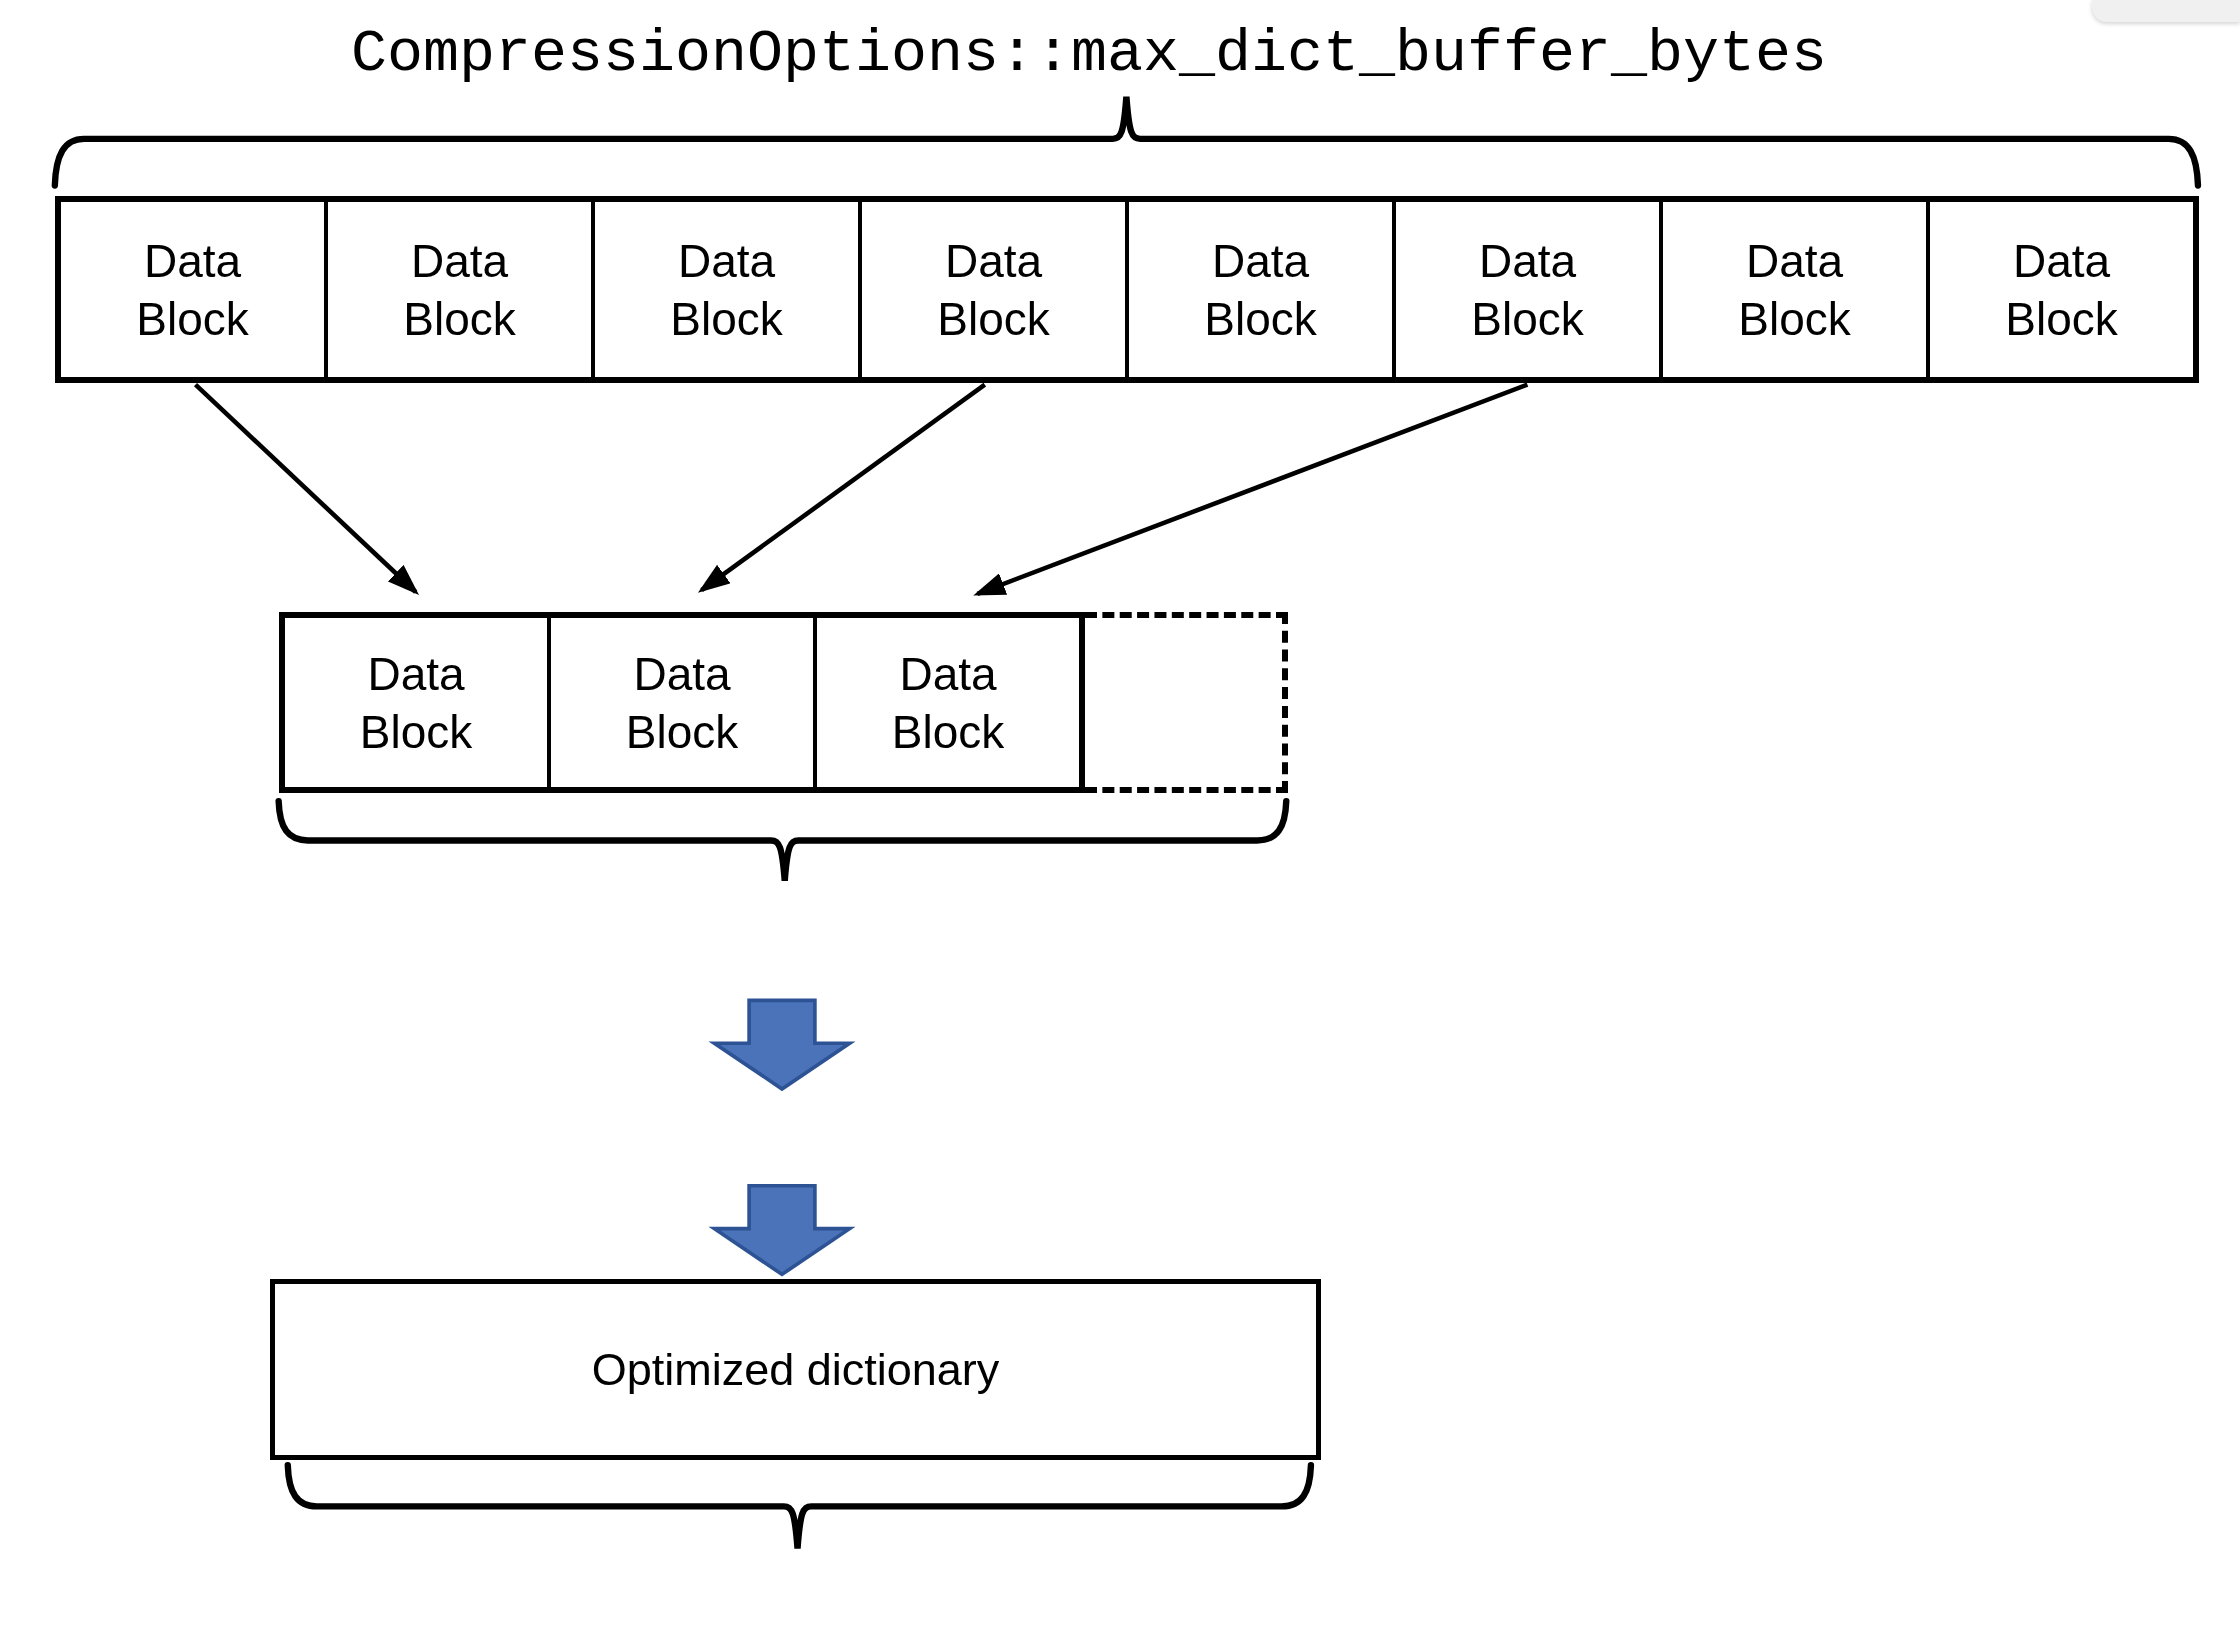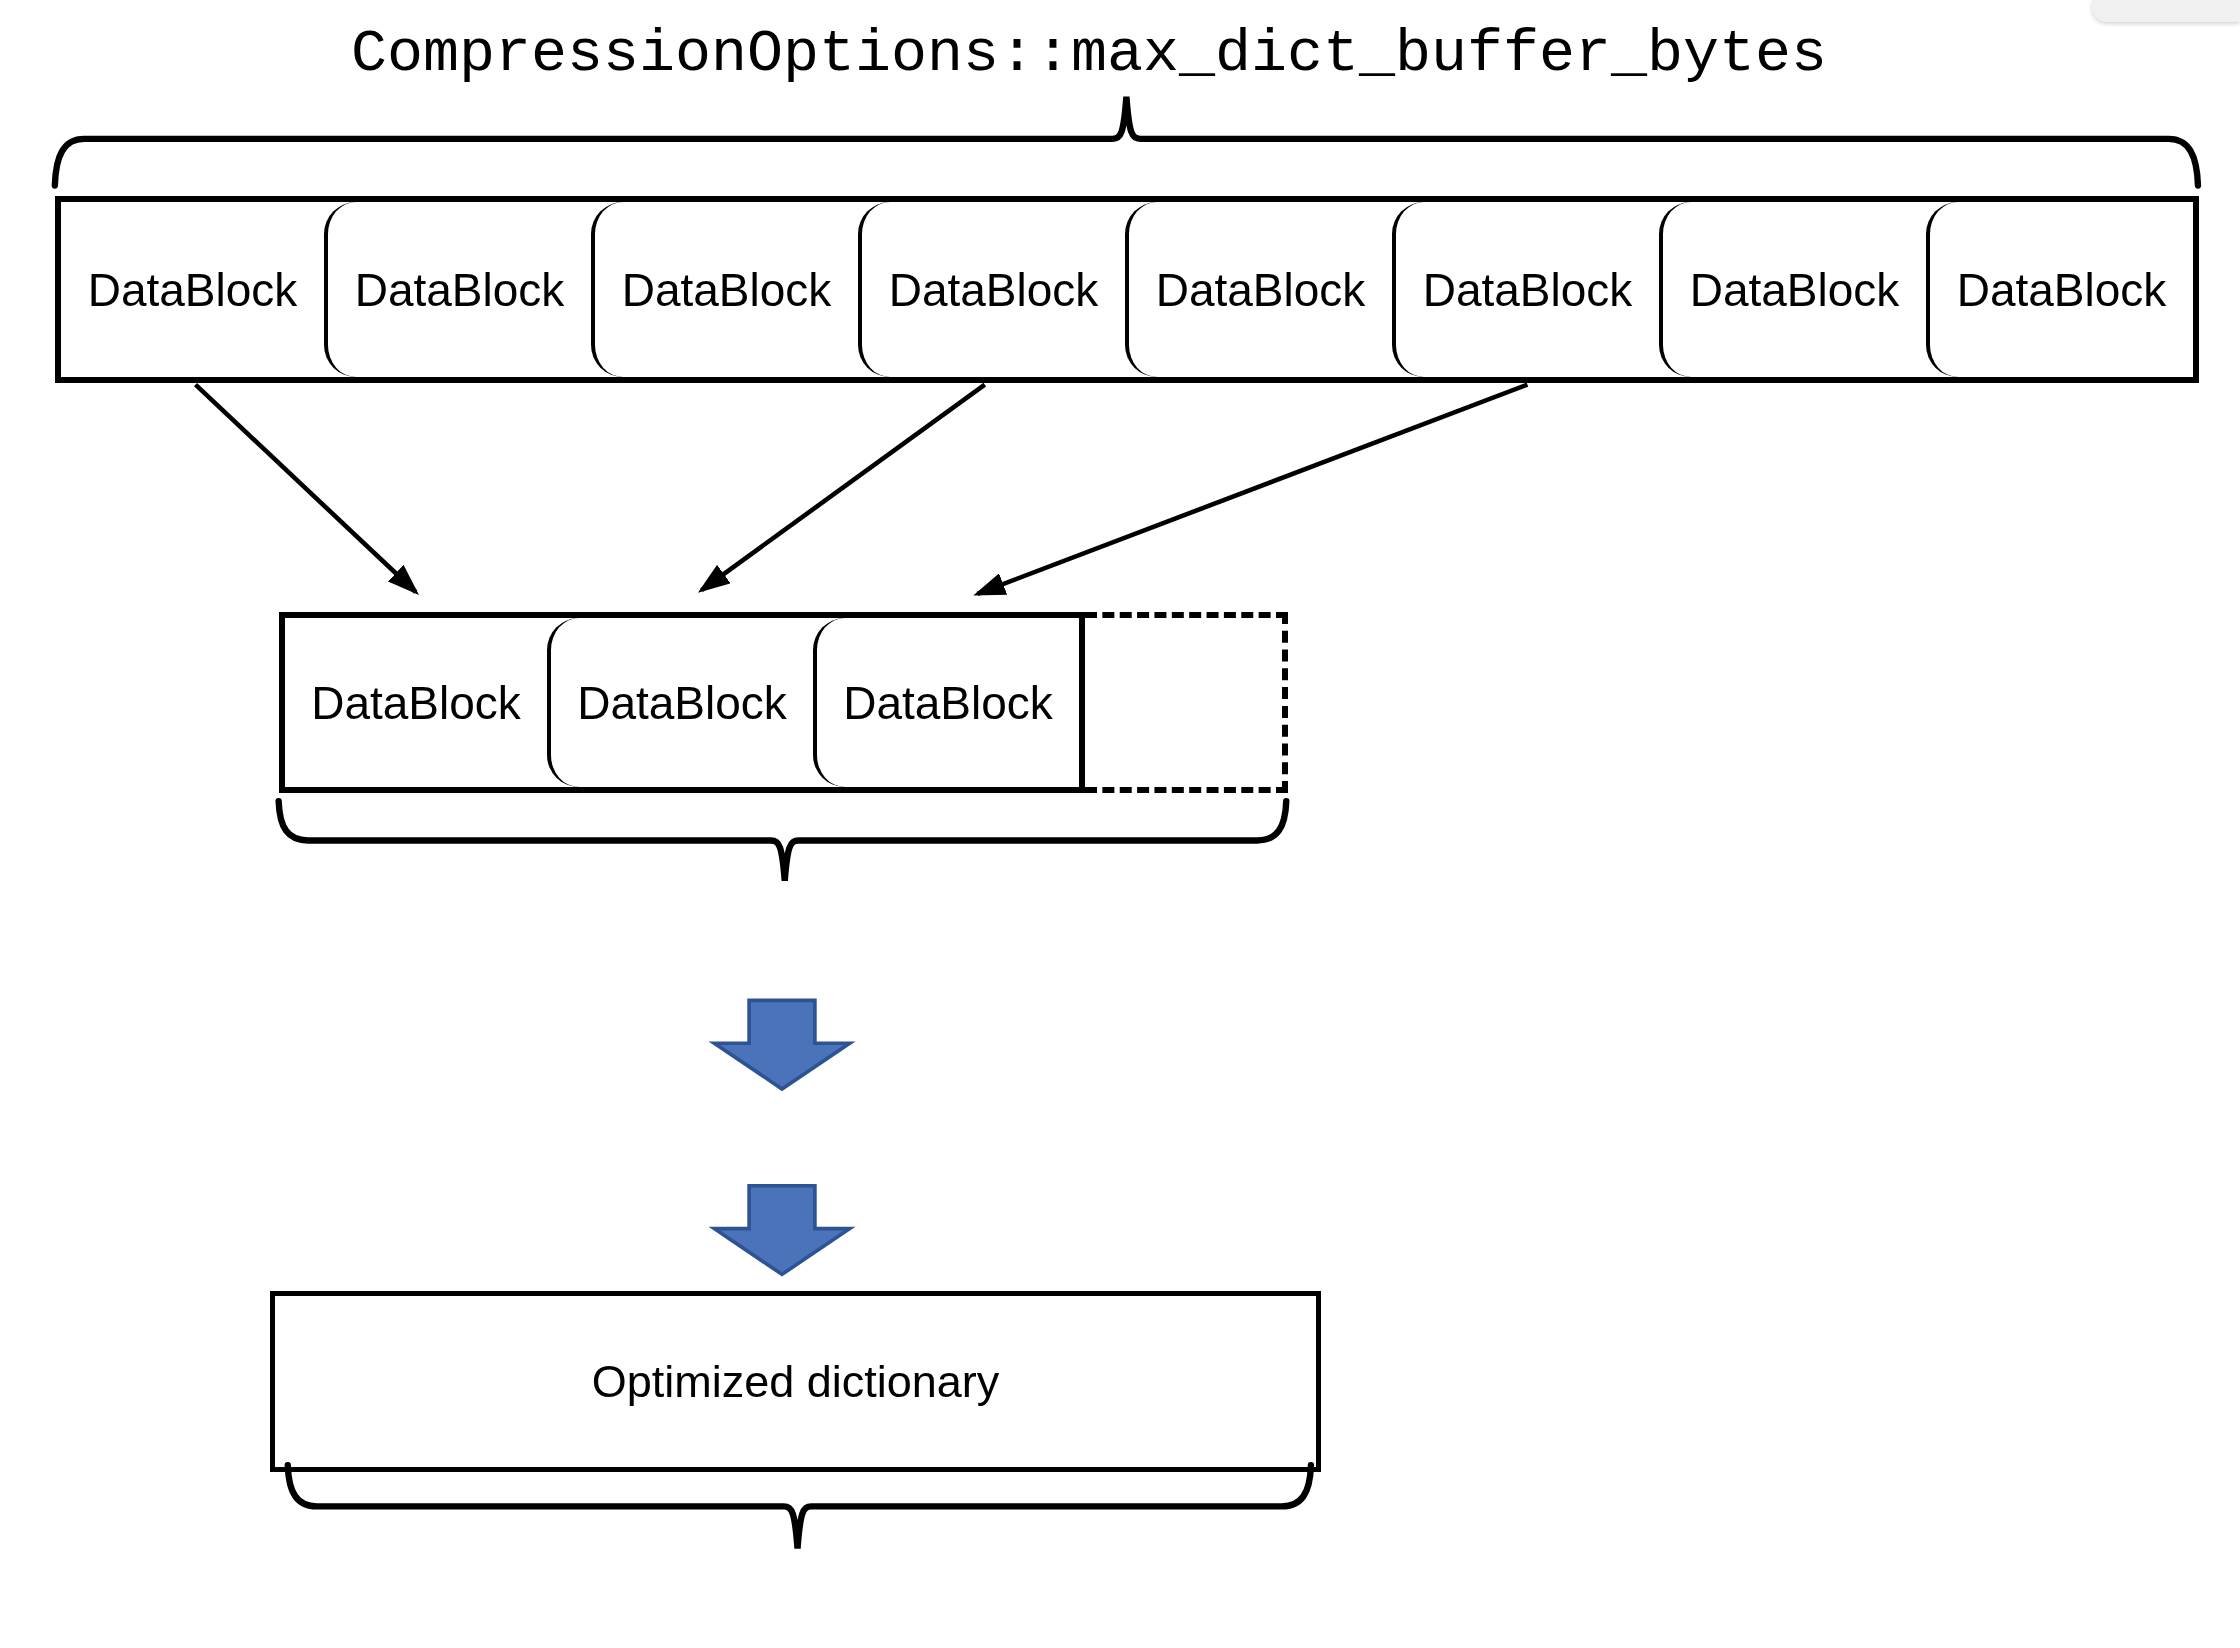--- a/index.html
+++ b/index.html
@@ -27,28 +27,27 @@
   .block-row {
     position: absolute;
     display: flex;
     box-sizing: border-box;
     border: 6.4px solid var(--line, #000);
     background: #fff;
   }
   .block-cell {
     flex: 1 1 0;
     display: flex;
-    flex-direction: row;
+    flex-direction: column;
     align-items: center;
     justify-content: center;
     font-size: 46px;
     line-height: 58px;
     color: var(--line, #000);
     text-align: center;
-    border-radius: 32px;
   }
   .block-cell + .block-cell {
     border-left: 4.6px solid var(--line, #000);
   }
   #train-placeholder {
     position: absolute;
     left: 1085px;
     top: 612px;
     width: 203px;
     height: 181px;
@@ -62,21 +61,20 @@
     left: 270px;
     top: 1279px;
     width: 1051px;
     height: 181px;
     box-sizing: border-box;
     border: 5.5px solid var(--line, #000);
     display: flex;
     align-items: center;
     justify-content: center;
     background: #fff;
-    margin-top: 12px;
   }
   #dict-box .dict-label {
     font-size: 45px;
     color: var(--line, #000);
   }
   #overlay-svg {
     position: absolute;
     left: 0;
     top: 0;
     width: 2240px;

